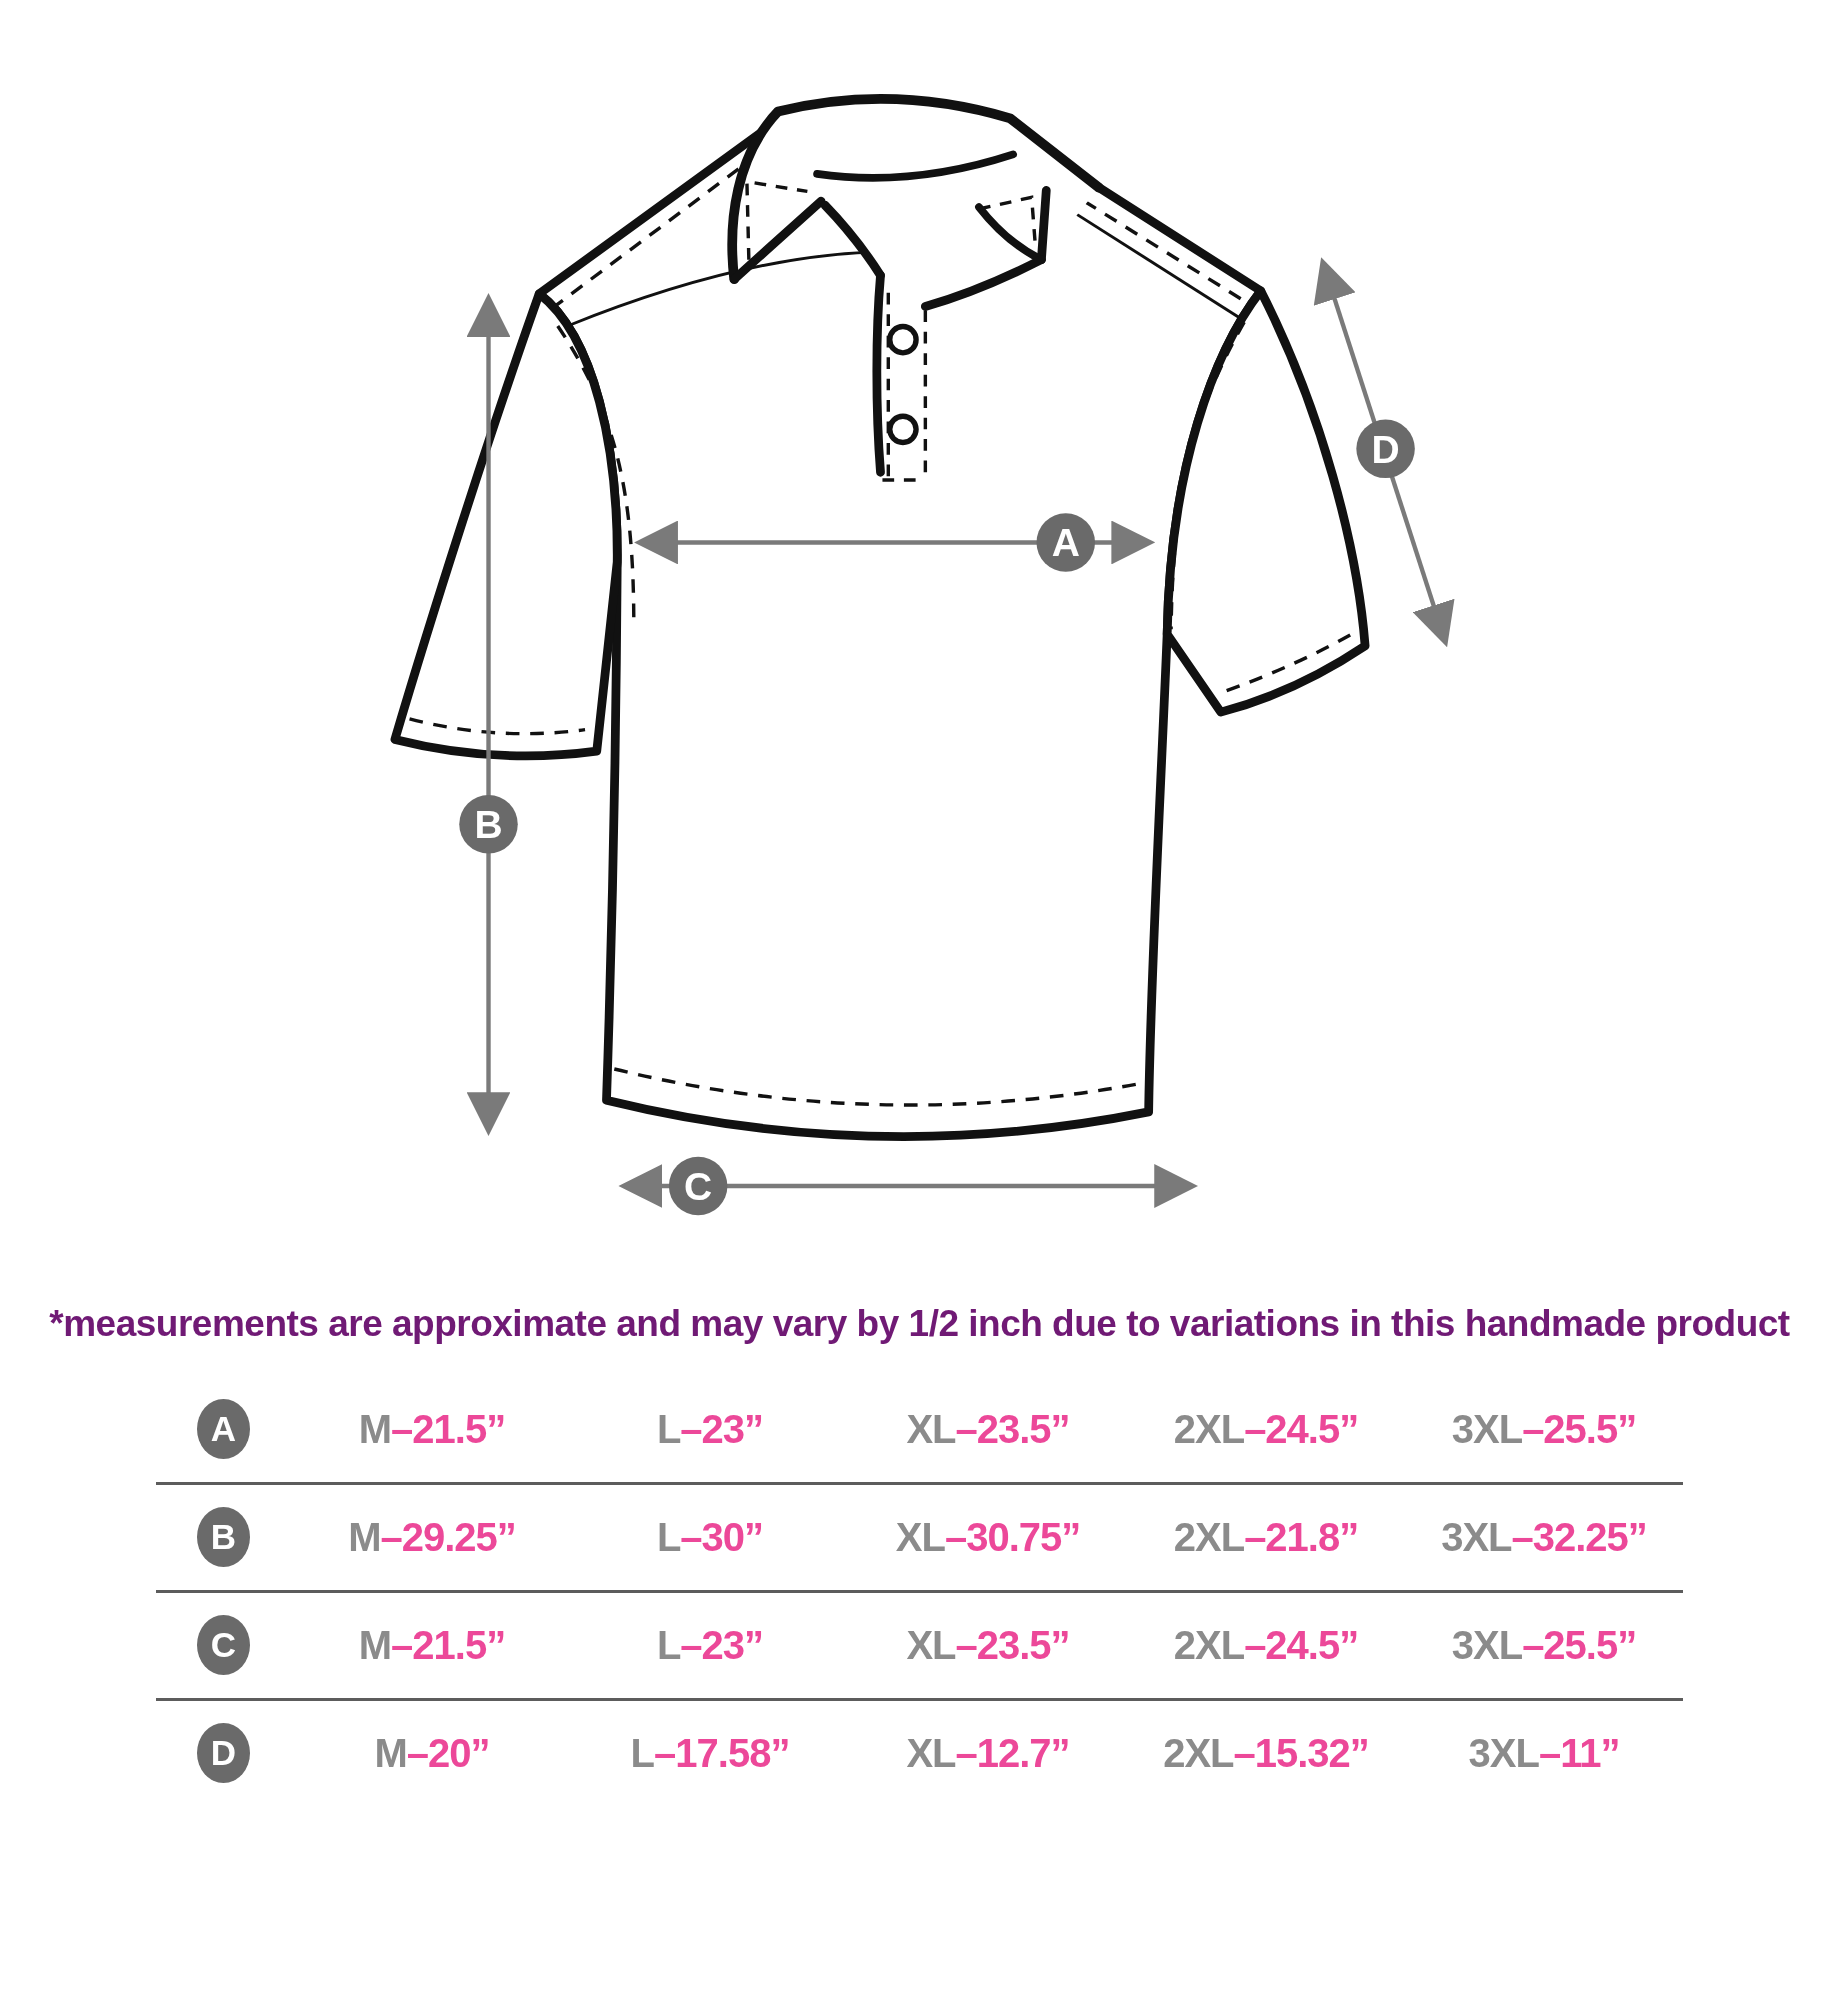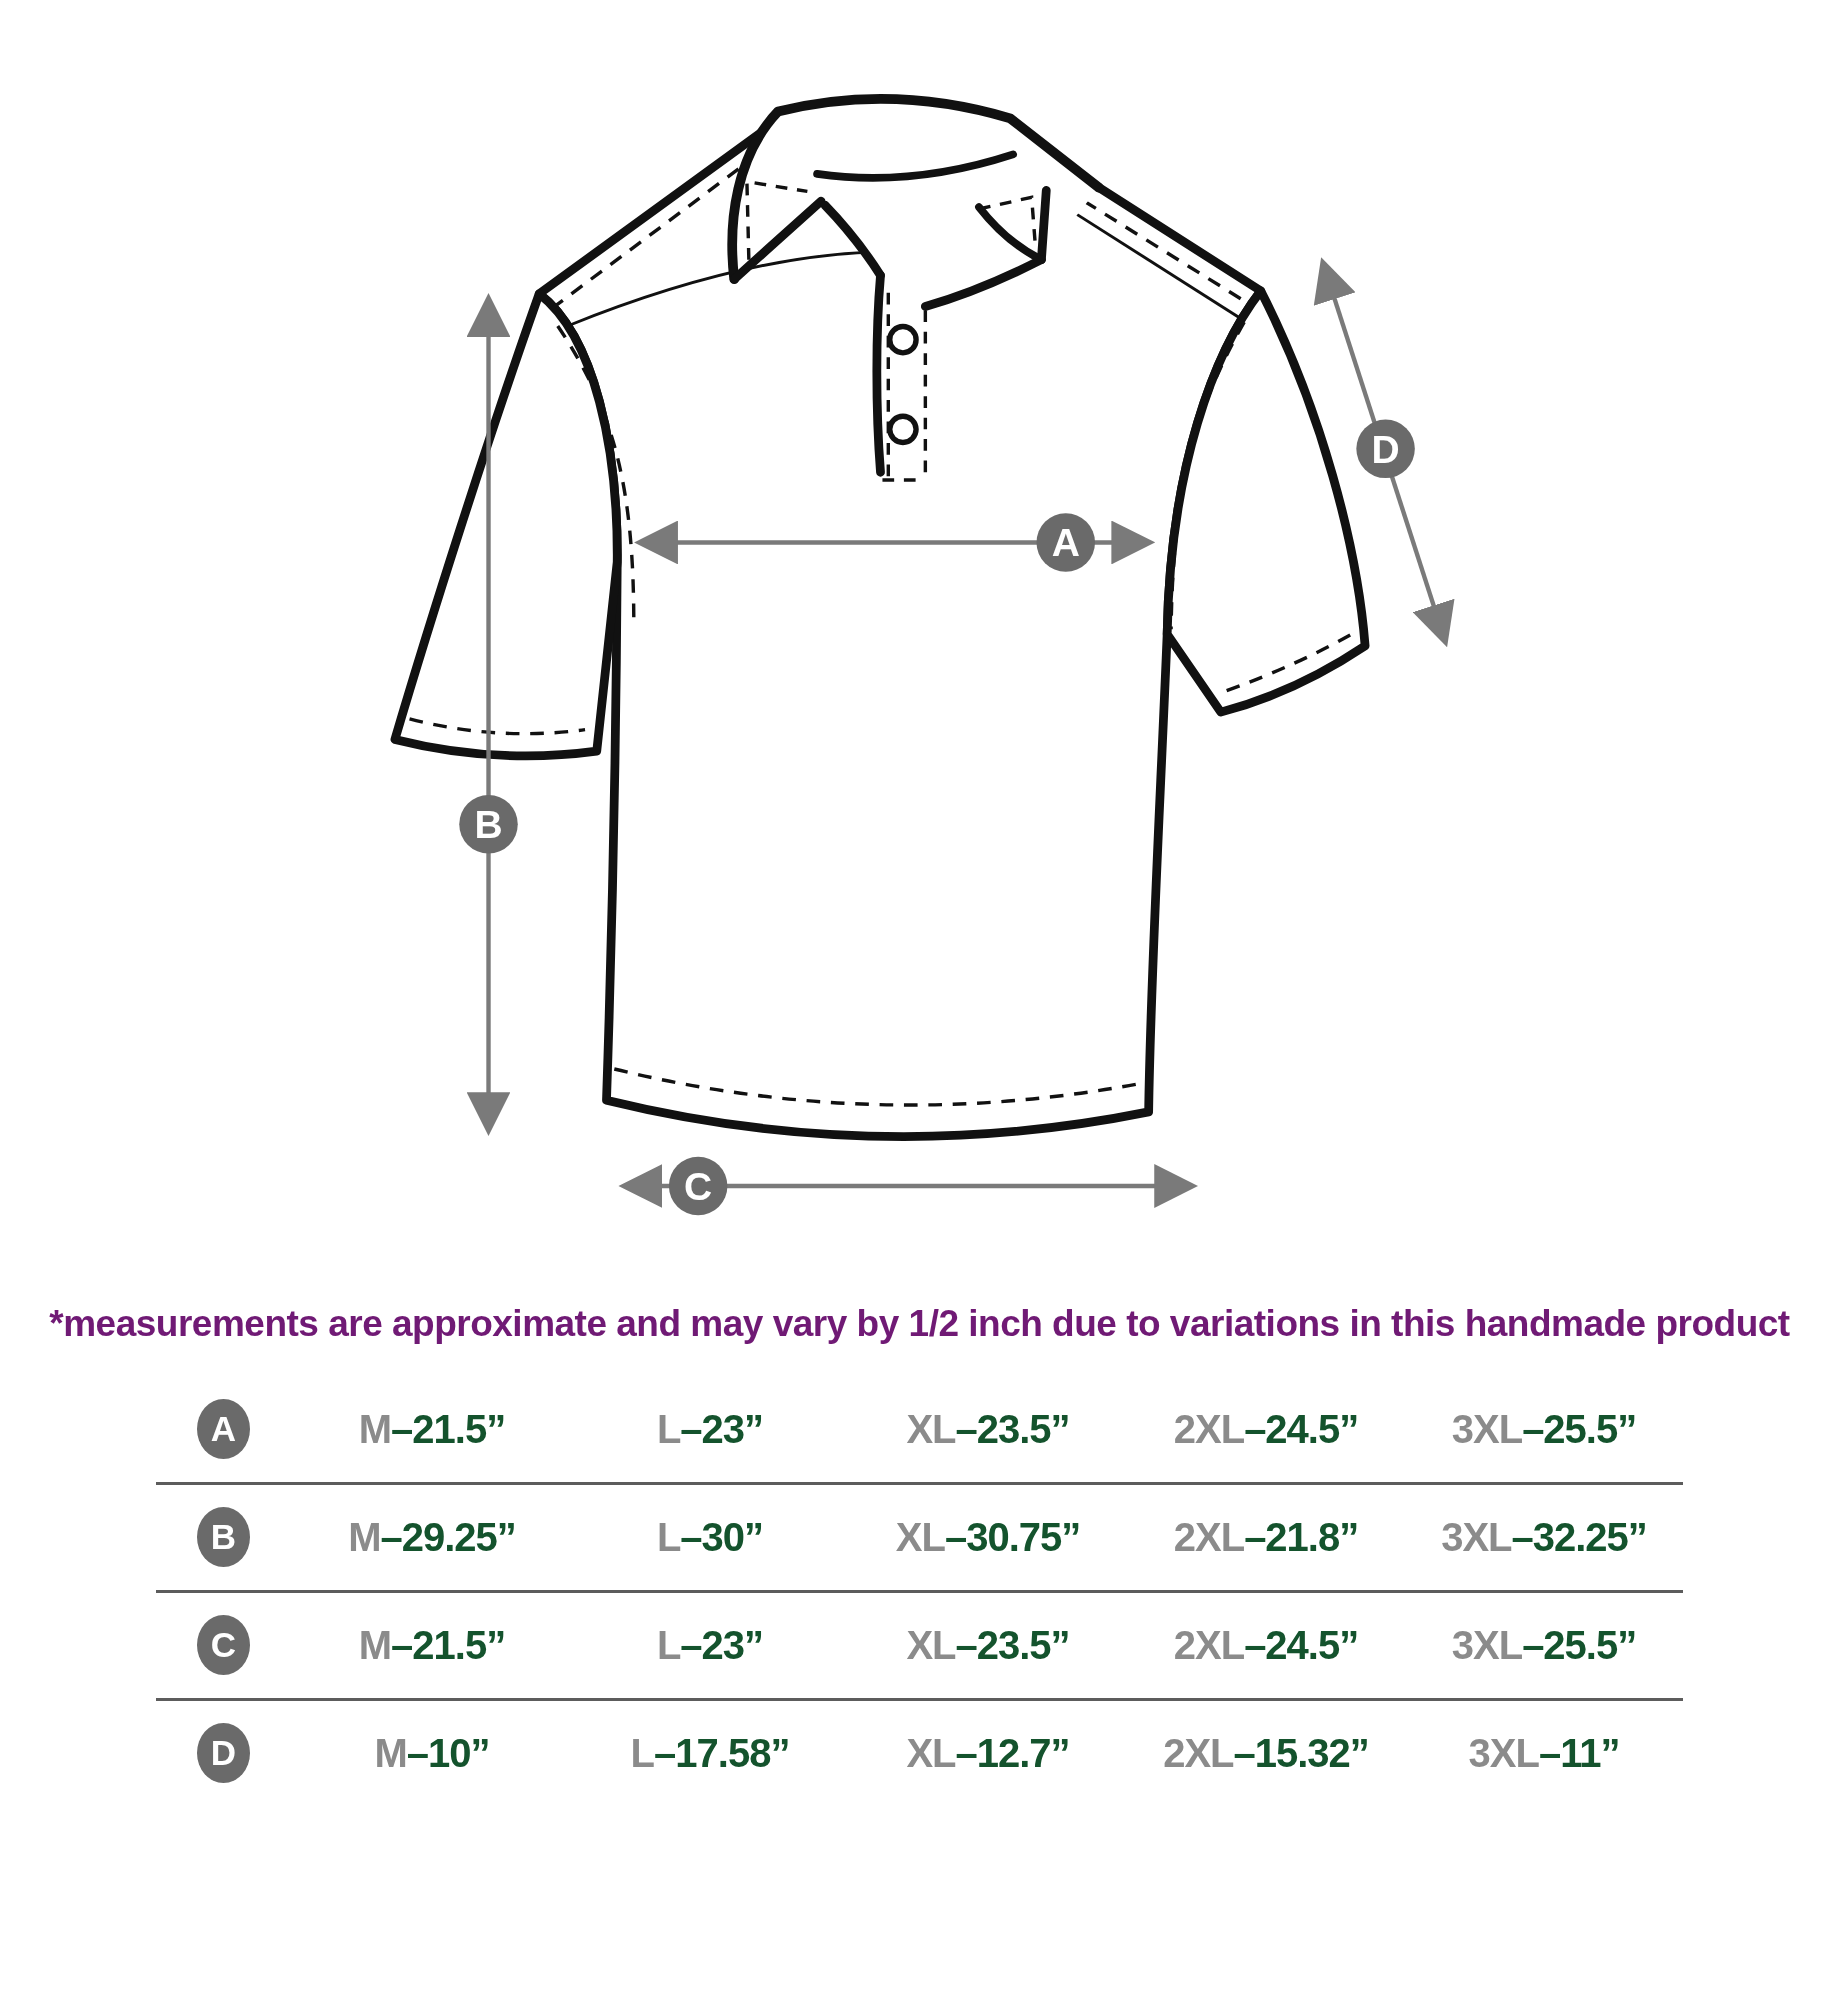--- a/index.html
+++ b/index.html
@@ -46,21 +46,21 @@
   }
   .cell{
     flex:1 1 0;
     text-align:center;
     font-weight:bold;
     font-size:40px;
     letter-spacing:-1px;
     white-space:nowrap;
   }
   .cell .sz{color:#8b8b8b;}
-  .cell .val{color:#14532d;}
+  .cell .val{color:#ec4899;}
   .divider{
     height:0;
     border-top:3.9px solid #5c5c5c;
   }
 </style>
 </head>
 <body>
 
 <div class="page">
 
@@ -219,21 +219,21 @@
       <div class="cell"><span class="sz">2XL</span><span class="val">–24.5”</span></div>
       <div class="cell"><span class="sz">3XL</span><span class="val">–25.5”</span></div>
     </div>
 
     <div class="divider"></div>
 
     <div class="size-row">
       <div class="row-badge-cell">
           <div class="row-badge">D</div>
         </div>
-      <div class="cell"><span class="sz">M</span><span class="val">–10”</span></div>
+      <div class="cell"><span class="sz">M</span><span class="val">–20”</span></div>
       <div class="cell"><span class="sz">L</span><span class="val">–17.58”</span></div>
       <div class="cell"><span class="sz">XL</span><span class="val">–12.7”</span></div>
       <div class="cell"><span class="sz">2XL</span><span class="val">–15.32”</span></div>
       <div class="cell"><span class="sz">3XL</span><span class="val">–11”</span></div>
     </div>
 
   </div>
 </div>
 
 

